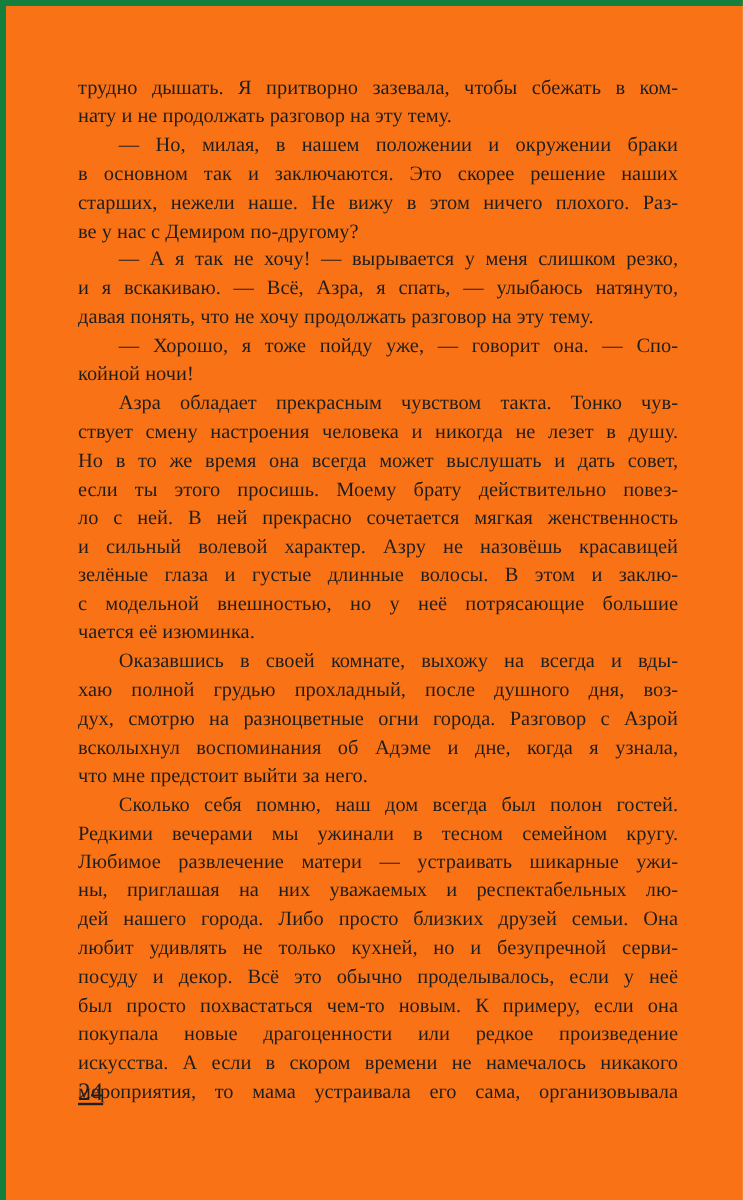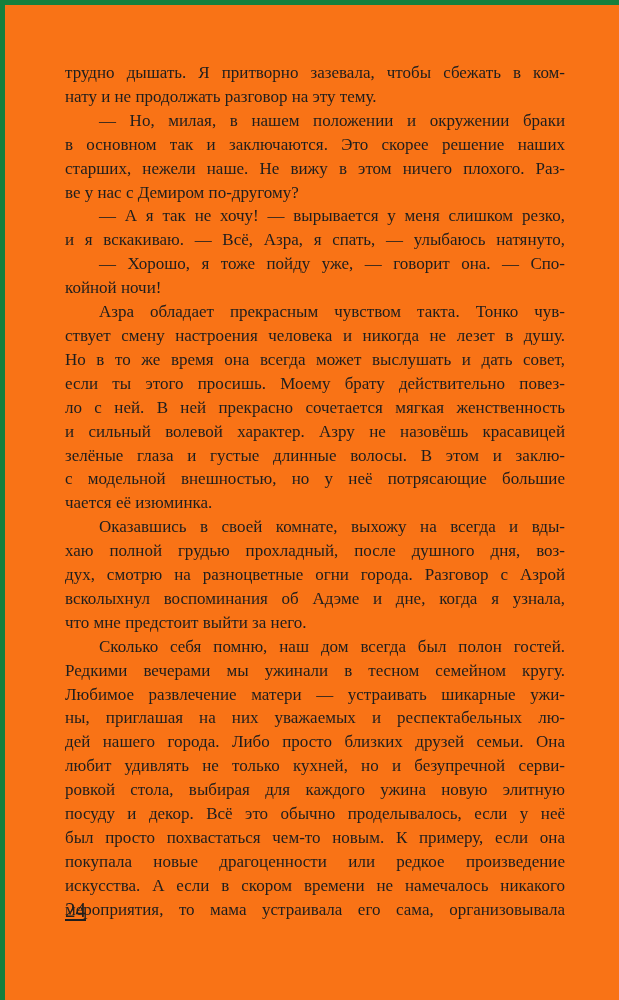--- a/index.html
+++ b/index.html
@@ -66,20 +66,21 @@
       </div>
       <div class="para indent">
         <div class="line">— Но, милая, в нашем положении и окружении браки</div>
         <div class="line">в основном так и заключаются. Это скорее решение наших</div>
         <div class="line">старших, нежели наше. Не вижу в этом ничего плохого. Раз-</div>
         <div class="line last">ве у нас с Демиром по-другому?</div>
       </div>
       <div class="para indent">
         <div class="line">— А я так не хочу! — вырывается у меня слишком резко,</div>
         <div class="line">и я вскакиваю. — Всё, Азра, я спать, — улыбаюсь натянуто,</div>
+        <div class="line last">давая понять, что не хочу продолжать разговор на эту тему.</div>
       </div>
       <div class="para indent">
         <div class="line">— Хорошо, я тоже пойду уже, — говорит она. — Спо-</div>
         <div class="line last">койной ночи!</div>
       </div>
       <div class="para indent">
         <div class="line">Азра обладает прекрасным чувством такта. Тонко чув-</div>
         <div class="line">ствует смену настроения человека и никогда не лезет в душу.</div>
         <div class="line">Но в то же время она всегда может выслушать и дать совет,</div>
         <div class="line">если ты этого просишь. Моему брату действительно повез-</div>
@@ -96,21 +97,20 @@
         <div class="line">всколыхнул воспоминания об Адэме и дне, когда я узнала,</div>
         <div class="line last">что мне предстоит выйти за него.</div>
       </div>
       <div class="para indent">
         <div class="line">Сколько себя помню, наш дом всегда был полон гостей.</div>
         <div class="line">Редкими вечерами мы ужинали в тесном семейном кругу.</div>
         <div class="line">Любимое развлечение матери — устраивать шикарные ужи-</div>
         <div class="line">ны, приглашая на них уважаемых и респектабельных лю-</div>
         <div class="line">дей нашего города. Либо просто близких друзей семьи. Она</div>
         <div class="line">любит удивлять не только кухней, но и безупречной серви-</div>
-        <div class="line">ровкой стола, выбирая для каждого ужина новую элитную</div>
         <div class="line">посуду и декор. Всё это обычно проделывалось, если у неё</div>
         <div class="line">был просто похвастаться чем-то новым. К примеру, если она</div>
         <div class="line">покупала новые драгоценности или редкое произведение</div>
         <div class="line">искусства. А если в скором времени не намечалось никакого</div>
         <div class="line">мероприятия, то мама устраивала его сама, организовывала</div>
       </div>
     </div>
   <div class="page-number">24</div>
 </div>
 

